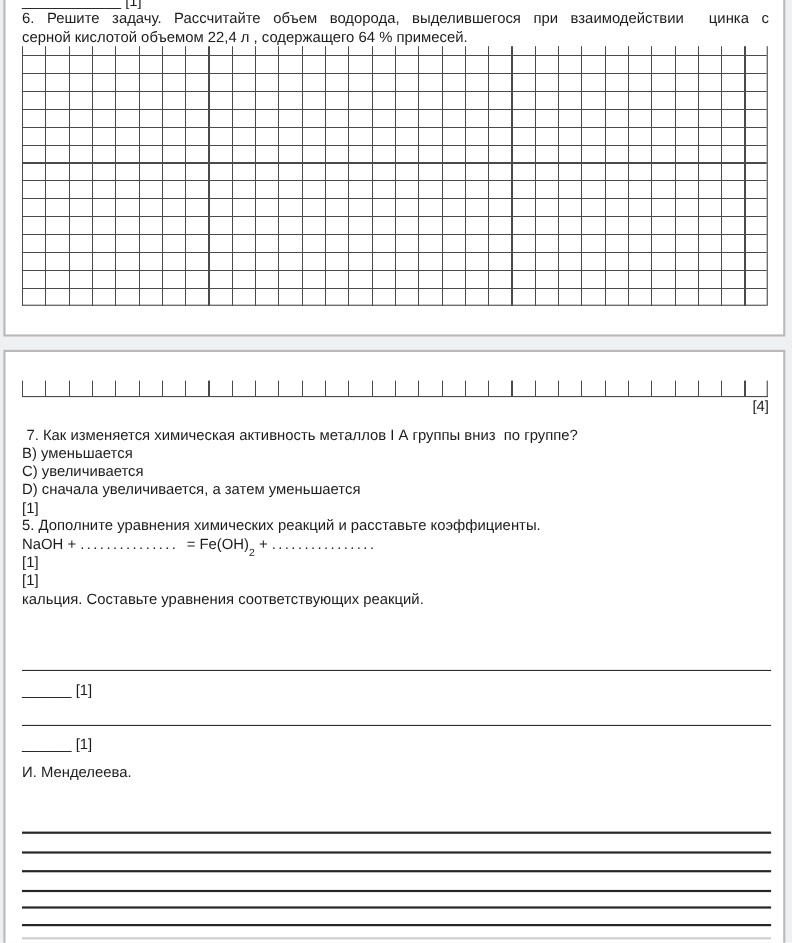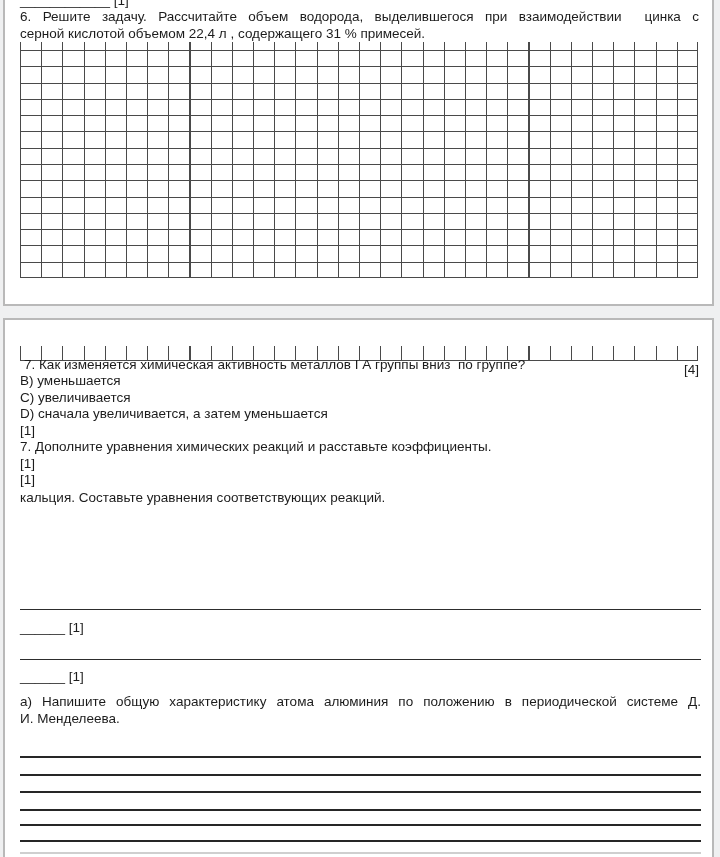--- a/index.html
+++ b/index.html
@@ -44,21 +44,21 @@
     border-right:1px solid #4a4a4a;
   }
 
   .textline { line-height:16.45px; white-space:nowrap; }
   .para { line-height:16.8px; }
   .jline { text-align:justify; text-align-last:justify; }
 
   #prev-line { left:20px; top:-7px; line-height:16px; }
   #q6 { left:20px; top:9px; width:679px; }
   #total-mark { left:20px; top:362px; width:679px; text-align:right; }
-  #q7-block { left:20px; top:357px; width:681px; }
+  #q7-block { left:20px; top:388px; width:681px; }
   #q7-text { padding-left:4px; }
   #q9 { margin-top:1px; }
 
   .dots { letter-spacing:2.2px; }
   sub.chem { font-size:9.5px; position:relative; top:2.5px; line-height:0; }
 
   .rule { left:20px; width:681px; height:0; border-top:1.5px solid #2d2d2d; }
   #rule1 { top:609px; }
   #rule2 { top:659px; }
   #mark-line1 { left:20px; top:620px; line-height:16px; }
@@ -70,58 +70,60 @@
 </style>
 </head>
 <body>
 
 <div class="page" id="page1"></div>
 
 <div class="abs textline" id="prev-line">____________ [1]</div>
 
 <div class="abs para" id="q6">
   <div class="jline">6. Решите задачу. Рассчитайте объем водорода, выделившегося при взаимодействии &nbsp;цинка с</div>
-  <div>серной кислотой объемом 22,4 л , содержащего 31 % примесей.</div>
+  <div>серной кислотой объемом 22,4 л , содержащего 64 % примесей.</div>
 </div>
 
 <div class="abs" id="work-grid">
   <div class="hlines"></div>
 </div>
 
 <div class="page" id="page2"></div>
 
 <div class="abs" id="tick-row"></div>
 
 <div class="abs textline" id="total-mark">[4]</div>
 
 <div class="abs" id="q7-block">
   <div class="textline" id="q7-text">7. Как изменяется химическая активность металлов I А группы вниз &nbsp;по группе?</div>
   <div class="textline">B) уменьшается</div>
   <div class="textline">C) увеличивается</div>
   <div class="textline">D) сначала увеличивается, а затем уменьшается</div>
   <div class="textline">[1]</div>
-  <div class="textline">7. Дополните уравнения химических реакций и расставьте коэффициенты.</div>
+  <div class="textline">5. Дополните уравнения химических реакций и расставьте коэффициенты.</div>
 
+  <div class="textline">
+    <span>NaOH + </span><span class="dots">...............</span><span> &nbsp;= Fe(OH)</span><sub class="chem">2</sub><span> + </span><span class="dots">................</span>
+  </div>
   <div class="textline">[1]</div>
 
   <div class="textline">[1]</div>
 
   <div class="para" id="q9">
     <div>кальция. Составьте уравнения соответствующих реакций.</div>
   </div>
 </div>
 
 <div class="abs rule" id="rule1"></div>
 <div class="abs textline" id="mark-line1">______ [1]</div>
 
 <div class="abs rule" id="rule2"></div>
 <div class="abs textline" id="mark-line2">______ [1]</div>
 
 <div class="abs para" id="q10-block">
-  <div class="jline">а) Напишите общую характеристику атома алюминия по положению в периодической системе Д.</div>
   <div>И. Менделеева.</div>
 </div>
 
 <div class="abs answer-line" style="top:756px"></div>
 <div class="abs answer-line" style="top:774px"></div>
 <div class="abs answer-line" style="top:791px"></div>
 <div class="abs answer-line" style="top:809px"></div>
 <div class="abs answer-line" style="top:824px"></div>
 <div class="abs answer-line" style="top:840px"></div>
 <div class="abs answer-line light" style="top:852px"></div>

